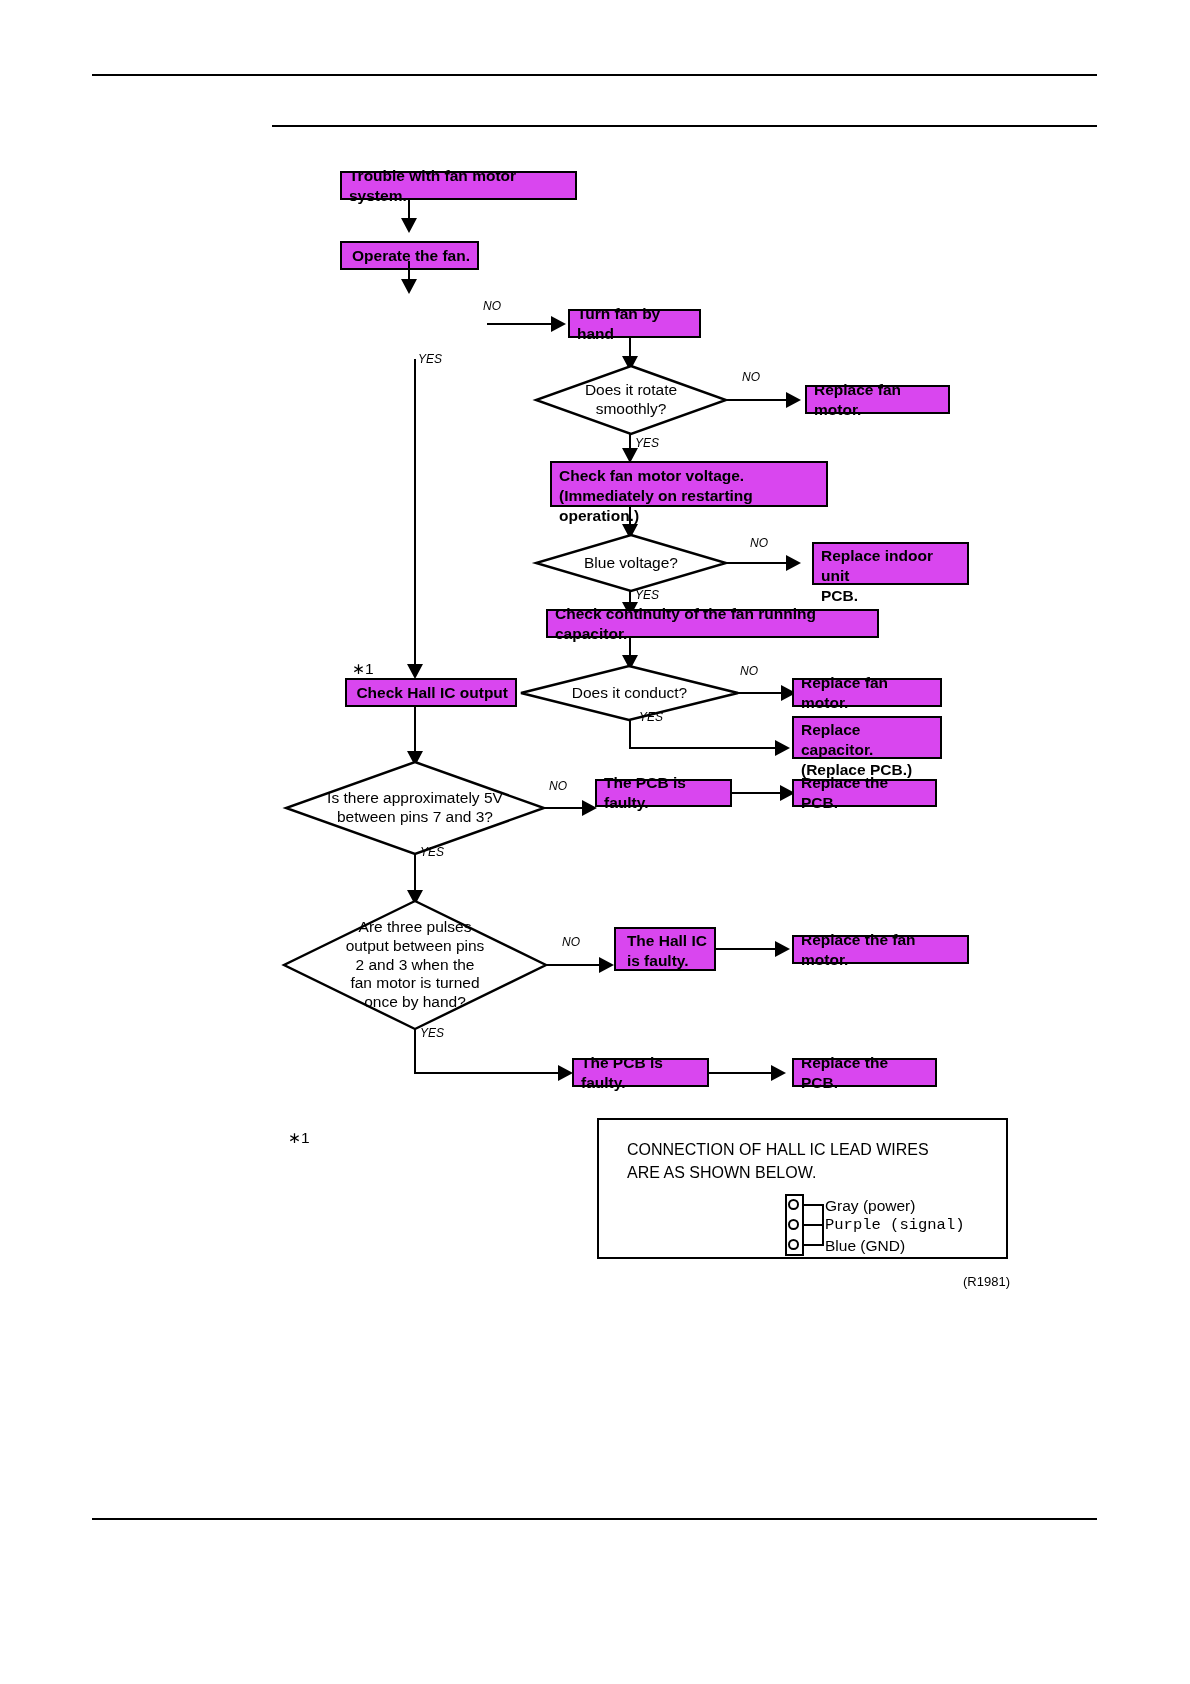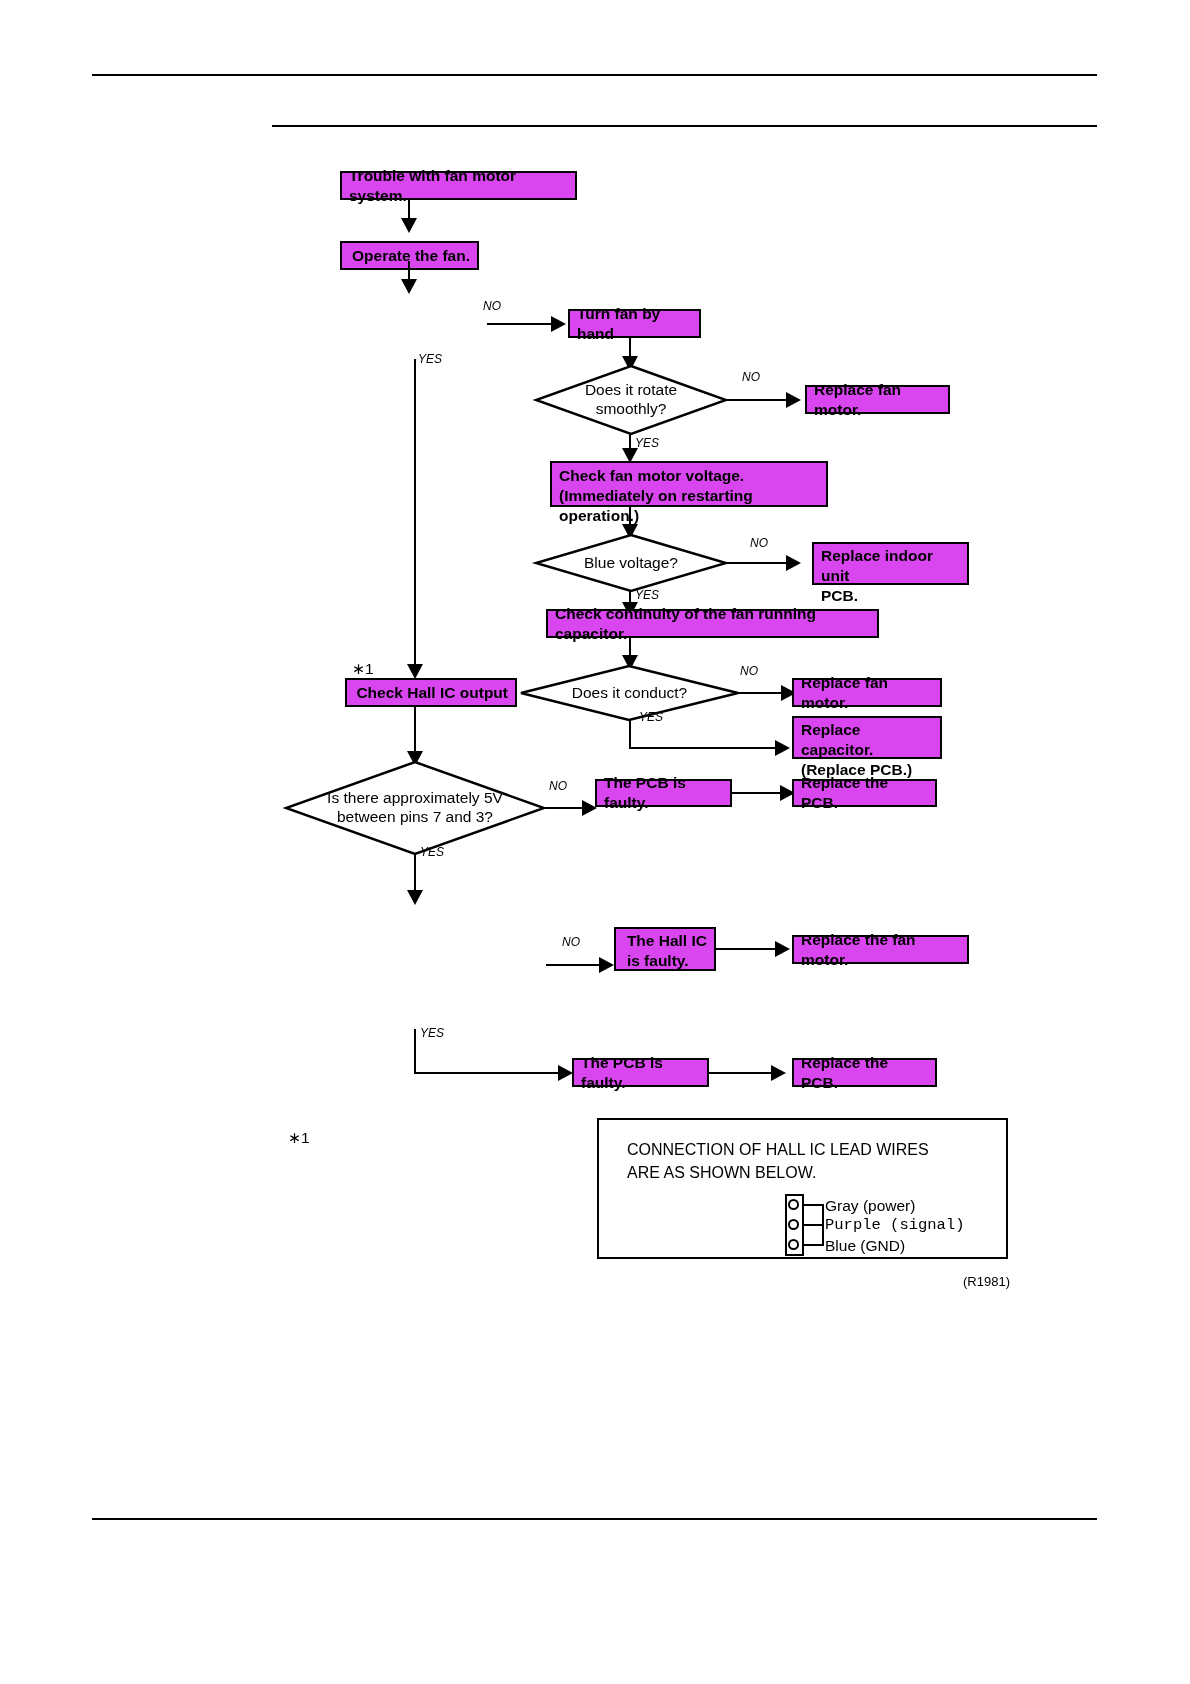--- a/index.html
+++ b/index.html
@@ -314,20 +314,30 @@
   <div class="arrow arrow-r" style="left:780px; top:785px;"></div>
 
   <div class="node" style="left:792px; top:779px; width:145px; height:28px;">
     <span>Replace the PCB.</span>
   </div>
 
   <div class="ln lnv" style="left:414px; top:854px; height:40px;"></div>
   <div class="arrow arrow-d" style="left:407px; top:890px;"></div>
   <div class="elabel" style="left:420px; top:846px;">YES</div>
 
+  <div class="diamond" style="left:283px; top:900px; width:264px; height:130px;">
+    <svg width="264" height="130" viewBox="0 0 264 130">
+      <polygon points="132,1 263,65 132,129 1,65" fill="#ffffff" stroke="#000000" stroke-width="2.4"></polygon>
+    </svg>
+    <div class="dlabel">Are three pulses
+output between pins
+2 and 3 when the
+fan motor is turned
+once by hand?</div>
+  </div>
 
   <div class="ln lnh" style="left:546px; top:964px; width:56px;"></div>
   <div class="arrow arrow-r" style="left:599px; top:957px;"></div>
   <div class="elabel" style="left:562px; top:936px;">NO</div>
 
   <div class="node" style="left:614px; top:927px; width:102px; height:44px; align-items:flex-start; padding-top:2px;">
     <span>The Hall IC
 is faulty.</span>
   </div>
   <div class="ln lnh" style="left:716px; top:948px; width:63px;"></div>

